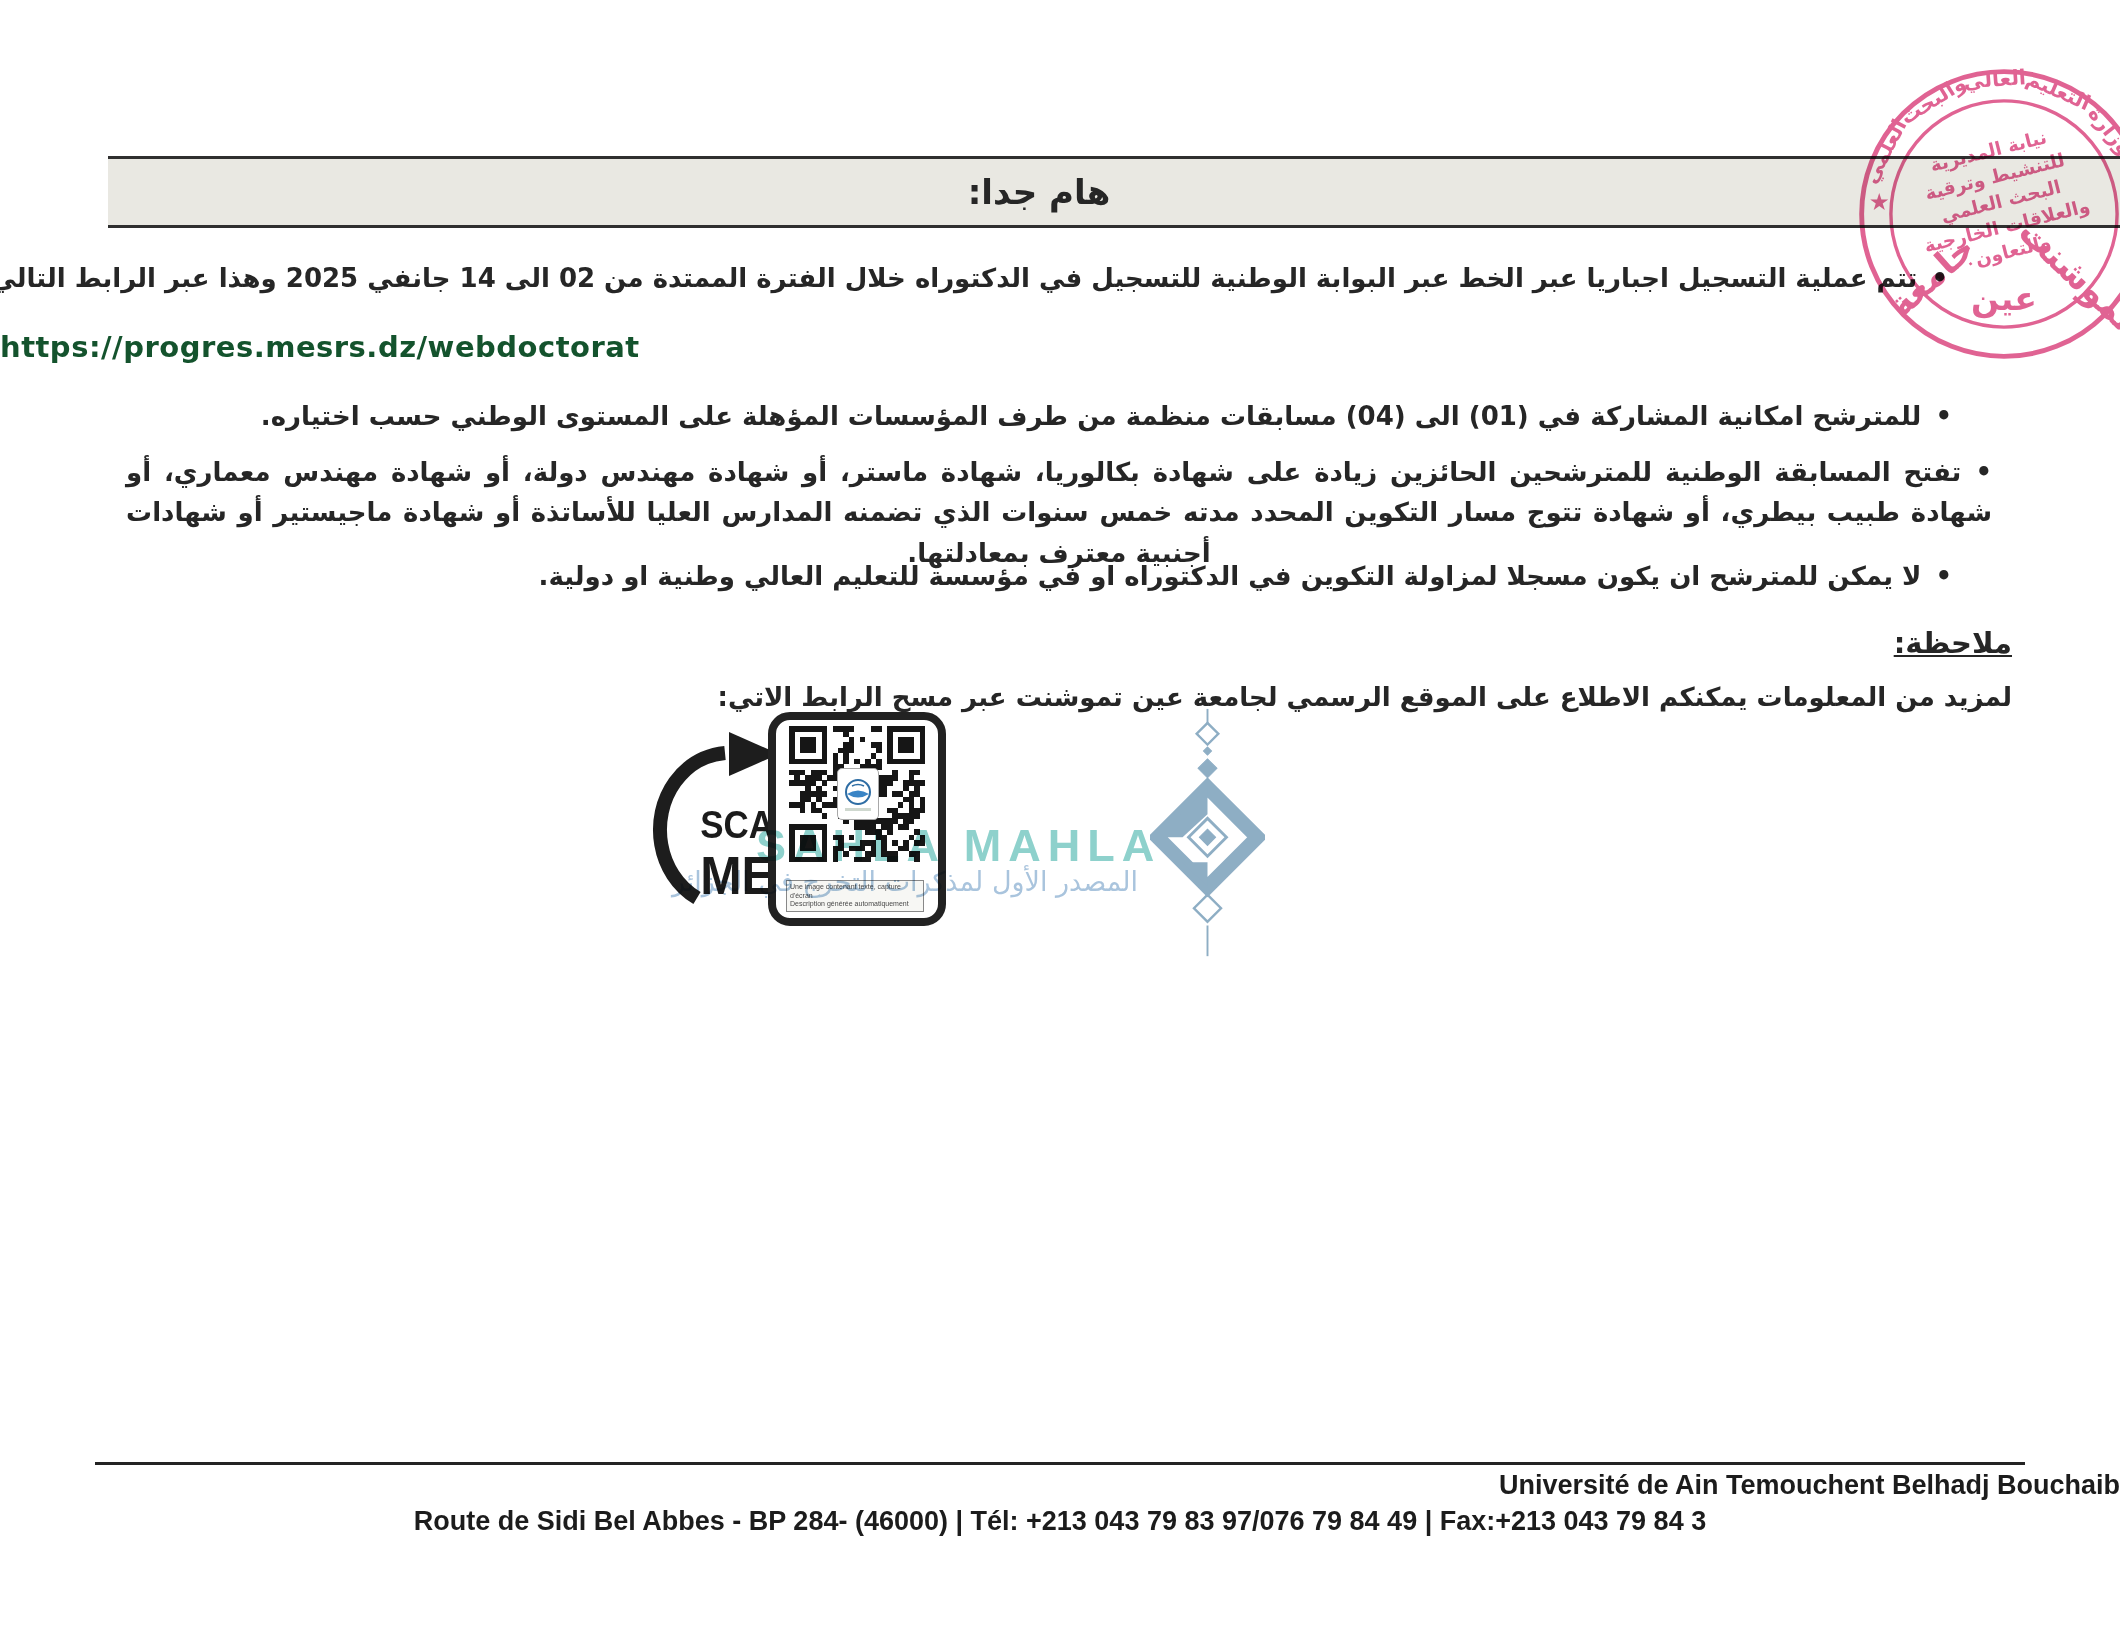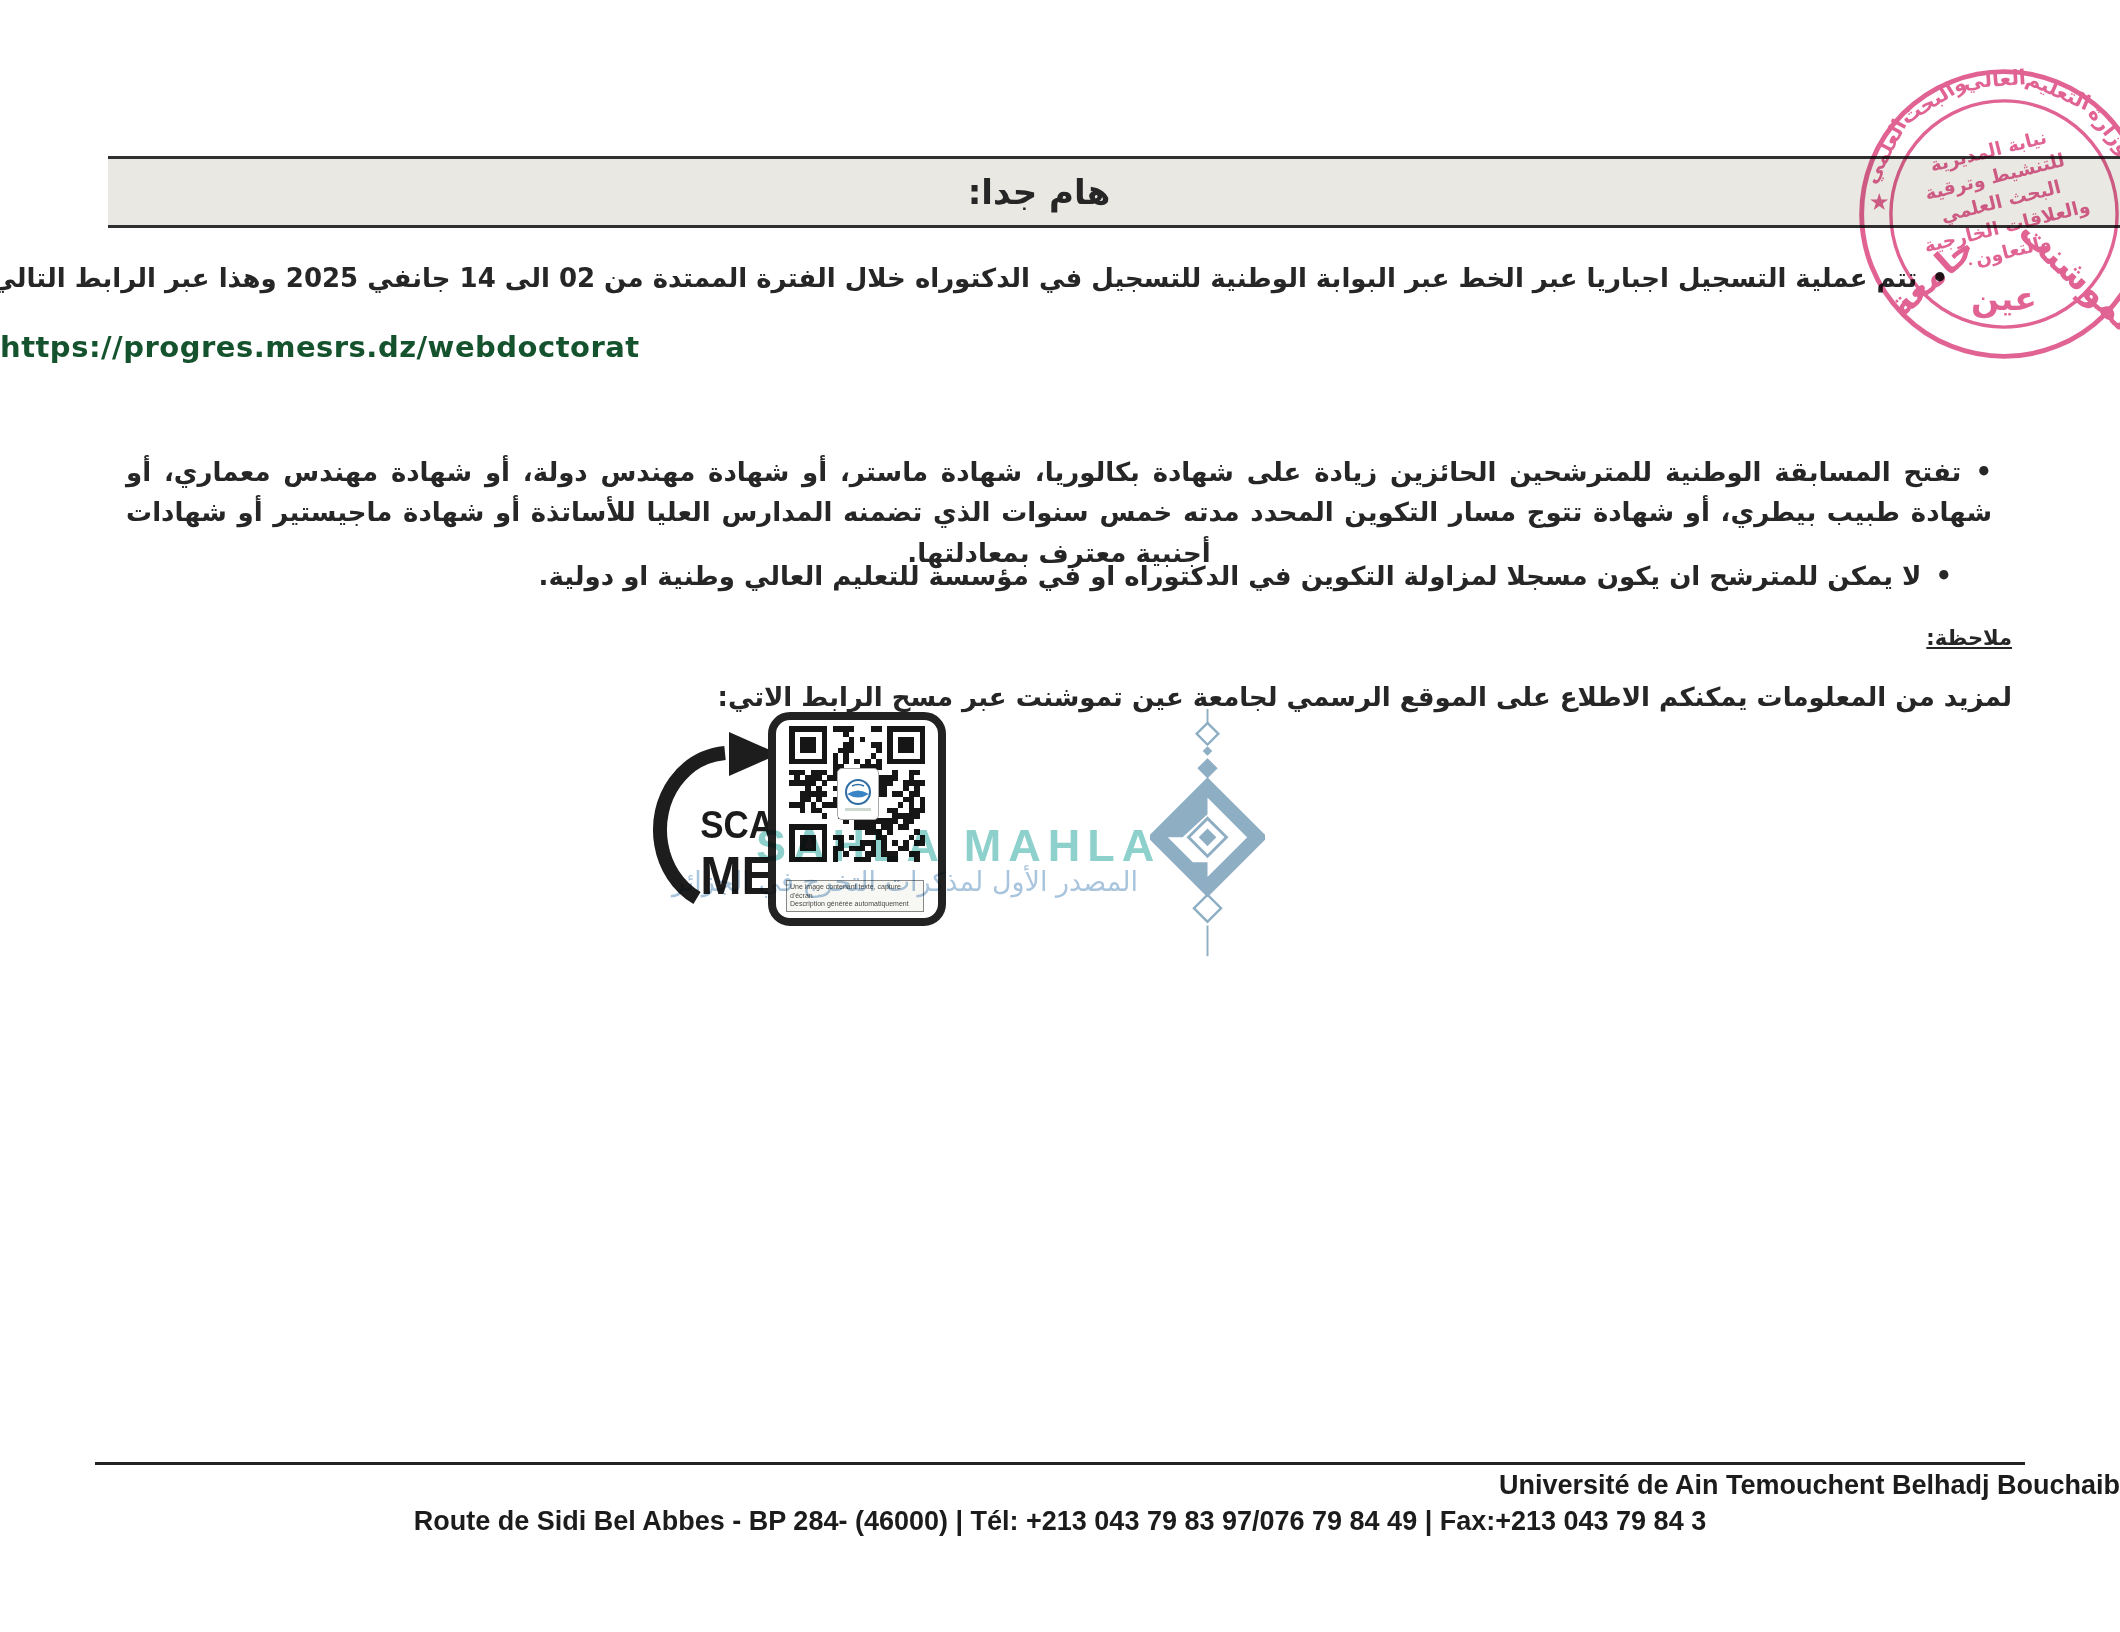--- a/index.html
+++ b/index.html
@@ -24,21 +24,21 @@
   .url-line{
     position:absolute;left:0;top:330px;width:2120px;
     font-size:29px;color:#14532d;font-weight:600;letter-spacing:.5px;direction:ltr;
   }
   .bullet-row{position:absolute;font-size:26px;line-height:1.55;text-align:right;}
   .b1{right:168px;top:396px;width:1800px;}
   .b2{right:128px;top:452px;width:1866px;text-align:justify;text-align-last:center;}
   .b3{right:168px;top:556px;width:1800px;}
   .marker{padding-left:14px;}
   .note-heading{
-    position:absolute;right:108px;top:626px;font-size:21px;font-weight:700;
+    position:absolute;right:108px;top:626px;font-size:29px;font-weight:700;
     text-decoration:underline;direction:rtl;
   }
   .note-text{position:absolute;right:108px;top:682px;font-size:26px;direction:rtl;font-weight:700;}
   
   .scanme{position:absolute;left:645px;top:722px;width:170px;height:200px;}
   .qr-frame{
     position:absolute;left:768px;top:712px;width:162px;height:198px;box-sizing:content-box;
     border:8px solid #222;border-radius:22px;background:#fff;z-index:10;
   }
   .qr-frame svg.mods{position:absolute;left:13px;top:6px;}
@@ -88,20 +88,23 @@
   <div class="header-bar">
     <span>هام جدا:</span>
   </div>
 
   <div class="intro-line ar">
     <span class="marker">•</span><span>تتم عملية التسجيل اجباريا عبر الخط عبر البوابة الوطنية للتسجيل في الدكتوراه خلال الفترة الممتدة من 02 الى 14 جانفي 2025 وهذا عبر الرابط التالي:</span>
   </div>
 
   <div class="url-line">https://progres.mesrs.dz/webdoctorat</div>
 
+  <div class="bullet-row ar b1">
+    <span class="marker">•</span><span>للمترشح امكانية المشاركة في (01) الى (04) مسابقات منظمة من طرف المؤسسات المؤهلة على المستوى الوطني حسب اختياره.</span>
+  </div>
   <div class="bullet-row ar b3">
     <span class="marker">•</span><span>لا يمكن للمترشح ان يكون مسجلا لمزاولة التكوين في الدكتوراه او في مؤسسة للتعليم العالي وطنية او دولية.</span>
   </div>
   <div class="bullet-row ar b2">
     <span class="marker">•</span><span>تفتح المسابقة الوطنية للمترشحين الحائزين زيادة على شهادة بكالوريا، شهادة ماستر، أو شهادة مهندس دولة، أو شهادة مهندس معماري، أو شهادة طبيب بيطري، أو شهادة تتوج مسار التكوين المحدد مدته خمس سنوات الذي تضمنه المدارس العليا للأساتذة أو شهادة ماجيستير أو شهادات أجنبية معترف بمعادلتها.</span>
   </div>
 
   <div class="note-heading">ملاحظة:</div>
   <div class="note-text">لمزيد من المعلومات يمكنكم الاطلاع على الموقع الرسمي لجامعة عين تموشنت عبر مسح الرابط الاتي:</div>
 

